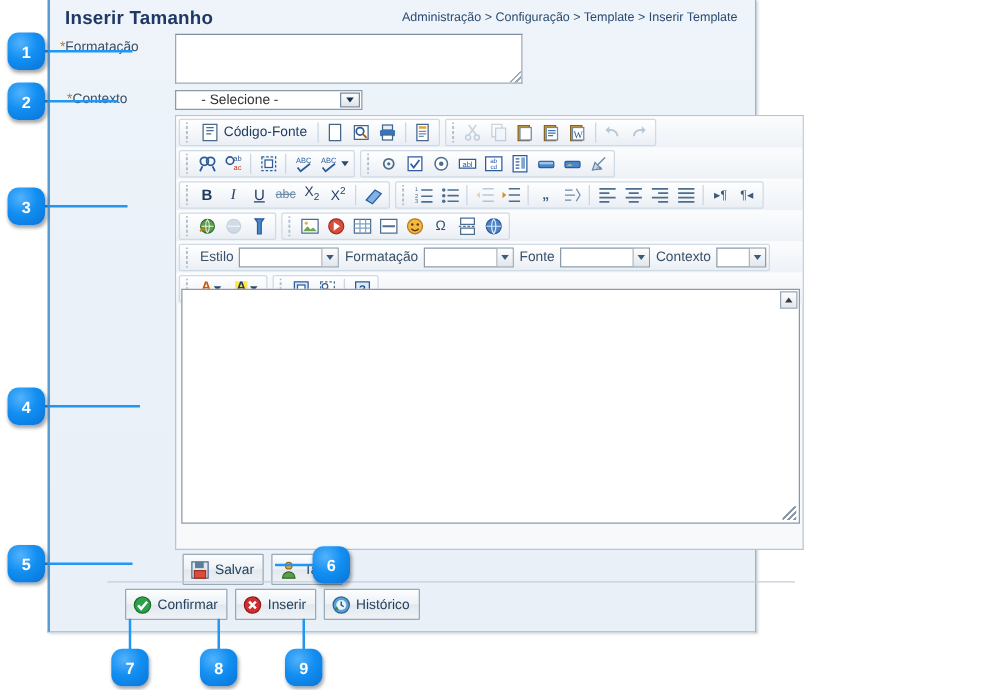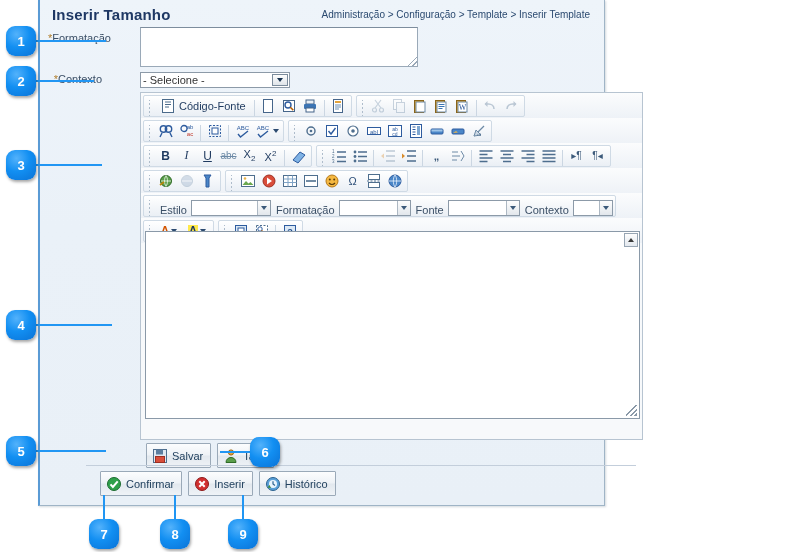--- a/index.html
+++ b/index.html
@@ -70,21 +70,21 @@
       linear-gradient(135deg, transparent 45%, #9aa9b8 45%, #9aa9b8 55%, transparent 55%),
       linear-gradient(135deg, transparent 70%, #9aa9b8 70%, #9aa9b8 80%, transparent 80%);
   }
 
   .ctx-select {
     position:absolute; left:100px; top:72px;
     width:150px; height:16px;
     background:#ffffff;
     border:1px solid #8c9aa8;
     font-size:11px; color:#333;
-    padding-left:2px; line-height:14px;
+    padding-left:20px; line-height:14px;
   }
   .ctx-arrow {
     position:absolute; right:1px; top:1px;
     width:16px; height:12px;
     background:linear-gradient(to bottom,#fdfdfd,#dfe4e9);
     border:1px solid #7b8c9c;
     display:flex; align-items:center; justify-content:center;
   }
   .ctx-arrow i {
     width:0;height:0;
@@ -103,21 +103,21 @@
   }
   .tb-row {
     position:relative;
     height:25px;
     display:flex;
     align-items:center;
     padding-left:2px;
     background:linear-gradient(to bottom,#fbfcfd,#eef2f7);
   }
   .tb-group {
-    display:flex; align-items:flex-end;
+    display:flex; align-items:center;
     height:22px;
     margin-right:4px;
     padding:0 2px 0 0;
     background:linear-gradient(to bottom,#ffffff,#eaeff5);
     border:1px solid #cfdae5;
     border-radius:2px;
   }
   .grip {
     width:7px; height:16px; margin:0 2px;
     background-image:radial-gradient(#aebccb 35%, transparent 36%);

